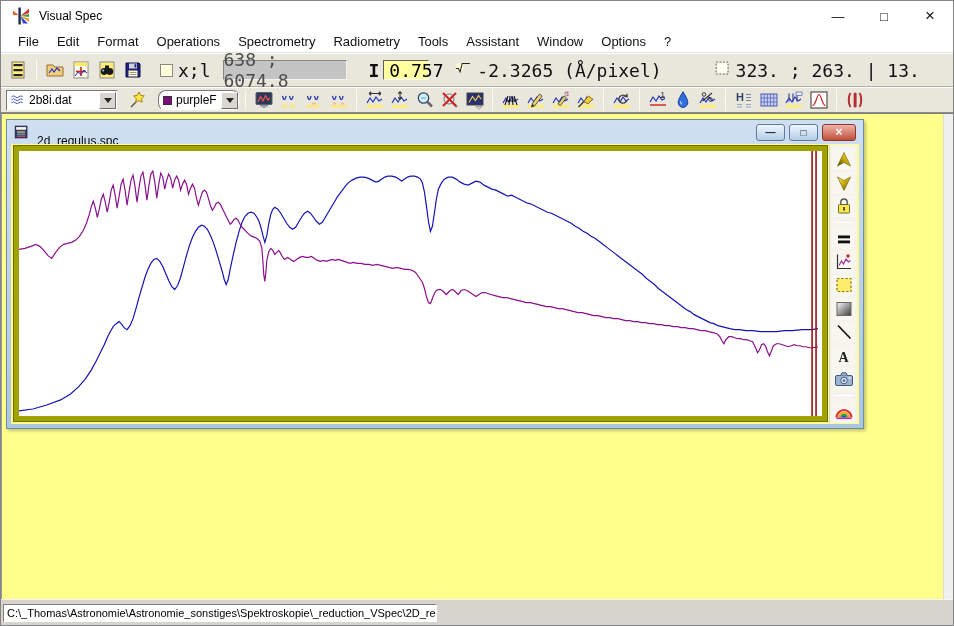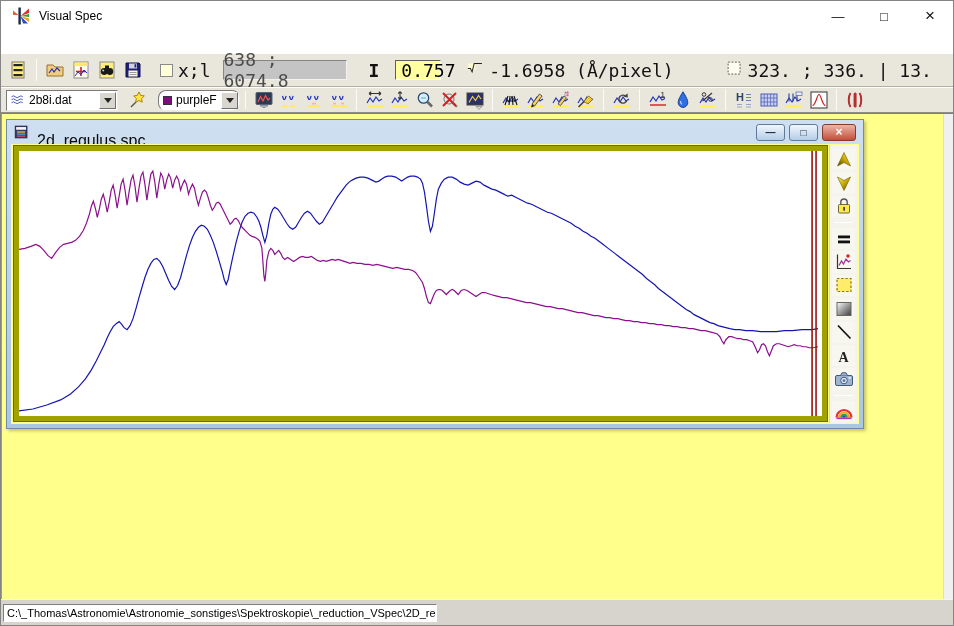--- a/index.html
+++ b/index.html
@@ -32,21 +32,21 @@
   .btn-row { display:flex; align-items:center; }
   .tb-btn { width:26px; height:28px; display:flex; align-items:center; justify-content:center; }
   .tb-btn2 { width:25px; height:23px; display:flex; align-items:center; justify-content:center; }
   .tb-sep { width:1px; height:22px; background:#a8a59b; border-right:1px solid #fbfbf8; margin:0 5px; }
   .tb-sep.short { height:18px; }
   .mono { font-family:"DejaVu Sans Mono", monospace; font-size:18px; color:#111; }
   .checkbox { width:13px; height:13px; background:#ffffd8; border:1px solid #8a8a8a; margin-left:14px; }
   .coord-field { width:124px; height:20px; margin-left:12px; background:#c4c4c4;
                  border:1px solid; border-color:#868686 #f2f2f2 #f2f2f2 #868686;
                  color:#4c4c4c; display:flex; align-items:center; justify-content:center; }
-  .int-field { width:46px; height:20px; margin-left:16px; background:#ffffa0;
+  .int-field { width:46px; height:20px; margin-left:4px; background:#ffffa0;
                border:1px solid; border-color:#5f5f5f #ffffff #ffffff #5f5f5f;
                color:#000; display:flex; align-items:center; padding-left:5px; }
   .lab { margin-left:5px; }
   .lab-I { margin-left:22px; font-weight:bold; }
   .disp-icon { margin-left:26px; }
   .marq-icon { margin-left:52px; }
 
   
   .combo { height:21px; background:#fff; border:1px solid; border-color:#7a7a7a #ececec #ececec #7a7a7a;
            display:flex; align-items:center; font-size:12px; color:#000; }
@@ -65,21 +65,21 @@
   .mdi { position:absolute; top:112px; left:0; right:0; bottom:26px; background:#ffff8c;
          border-top:1px solid #7f7f7f; border-left:1px solid #9a9a9a; }
   .mdi-right-strip { position:absolute; top:113px; right:0; bottom:26px; width:10px;
                      background:#f0f0f0; border-left:1px solid #dcdcdc; }
 
   
   .child { position:absolute; left:4px; top:5px; width:858px; height:310px;
            background:linear-gradient(#cfdff1,#aac6e2); border:1px solid #6f8cab;
            box-shadow:2px 2px 3px rgba(90,90,40,.35); }
   .child-title { height:24px; display:flex; align-items:center; padding-left:6px; }
-  .child-title-text { font-size:16px; color:#0a0a0a; margin-left:6px;margin-top:18px; }
+  .child-title-text { font-size:12px; color:#0a0a0a; margin-left:6px;margin-top:18px; }
   .child-controls { margin-left:auto; margin-right:7px; display:flex; gap:4px; }
   .cbtn { width:29px; height:17px; border-radius:3px; display:flex; align-items:center; justify-content:center;
           font-size:10px; font-weight:bold; border:1px solid #5f7b99;
           background:linear-gradient(#f0f6fc,#b4cde8); color:#1a2a3a; }
   .cbtn.close { background:linear-gradient(#eeb4a8,#c0503a); border-color:#8a3828; color:#fff;
                 width:34px; font-size:12px; }
   .child-client { position:absolute; left:4px; right:4px; top:24px; bottom:4px; background:#ffff8c; }
   .chart-frame { position:absolute; left:3px; top:2px; right:32px; bottom:3px;
                  background:#fff; border:5px solid #a1a100; outline:1px solid #6e6e00; }
   .chart-frame svg { display:block; width:100%; height:100%; }
@@ -113,20 +113,33 @@
           <path d="M7.5 9 L2 4.5 2 9 Z" fill="#e86030"></path>
         </svg></span>
     <span class="title-text">Visual Spec</span>
     <span class="win-controls">
       <span class="win-btn">—</span>
       <span class="win-btn">□</span>
       <span class="win-btn close">×</span>
     </span>
   </div>
 
+  <div class="menubar" id="menubar">
+      <span class="menu-item">File</span>
+      <span class="menu-item">Edit</span>
+      <span class="menu-item">Format</span>
+      <span class="menu-item">Operations</span>
+      <span class="menu-item">Spectrometry</span>
+      <span class="menu-item">Radiometry</span>
+      <span class="menu-item">Tools</span>
+      <span class="menu-item">Assistant</span>
+      <span class="menu-item">Window</span>
+      <span class="menu-item">Options</span>
+      <span class="menu-item">?</span>
+    </div>
 
   <div class="toolbar1">
     <div class="btn-row" id="tb1-btns" style="margin-left:4px">
         <div class="tb-btn">
           <svg width="20" height="20" viewBox="0 0 20 20">
             <rect x="4" y="2" width="12" height="16" fill="#ffef7a" stroke="#777"></rect>
             <rect x="5.5" y="4" width="9" height="2.2" fill="#223"></rect>
             <rect x="5.5" y="9" width="9" height="2.2" fill="#223"></rect>
             <rect x="5.5" y="14" width="9" height="2.2" fill="#223"></rect>
           </svg>
@@ -169,25 +182,25 @@
       </div>
     <span class="checkbox"></span>
     <span class="mono lab">x;l</span>
     <span class="coord-field mono">638 ; 6074.8</span>
     <span class="mono lab-I">I</span>
     <span class="int-field mono">0.757</span>
     <span class="disp-icon" id="disp-icon"><svg width="17" height="17" viewBox="0 0 20 20">
           <rect x="1" y="4" width="9" height="8" fill="#fdf9d2"></rect>
           <path d="M1 10 h3 l2 4 2.5 -10 h9" fill="none" stroke="#222" stroke-width="1.2"></path>
         </svg></span>
-    <span class="mono lab">-1.6958 (Å/pixel)</span>
+    <span class="mono lab">-2.3265 (Å/pixel)</span>
     <span class="marq-icon" id="marq-icon"><svg width="17" height="17" viewBox="0 0 20 20">
           <rect x="2.5" y="2.5" width="14" height="14" fill="#fffdf0" stroke="#444" stroke-dasharray="2.2 1.8"></rect>
         </svg></span>
-    <span class="mono lab">323. ; 336. |  13.</span>
+    <span class="mono lab">323. ; 263. |  13.</span>
   </div>
 
   <div class="toolbar2">
     <div class="combo combo-file">
       <span id="combo-file-icon" style="margin-left:3px;display:flex">
           <svg width="15" height="15" viewBox="0 0 20 20">
             <path d="M2 5 q2.5 -2.5 5 0 t5 0 t5 0 M2 9 q2.5 -2.5 5 0 t5 0 t5 0 M2 13 q2.5 -2.5 5 0 t5 0 t5 0" fill="none" stroke="#2a3ab0" stroke-width="1.1"></path>
           </svg>
         </span>
       <span class="val">2b8i.dat</span>

